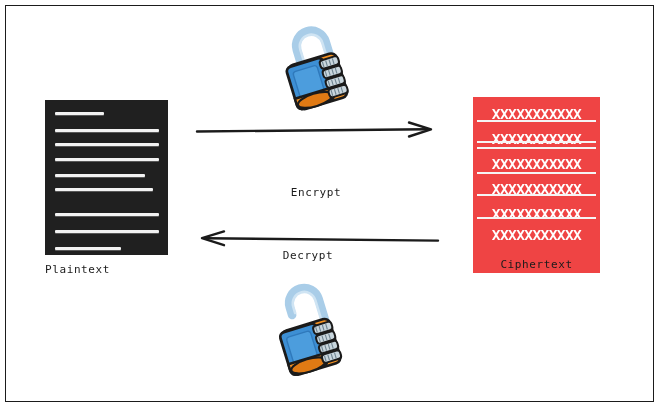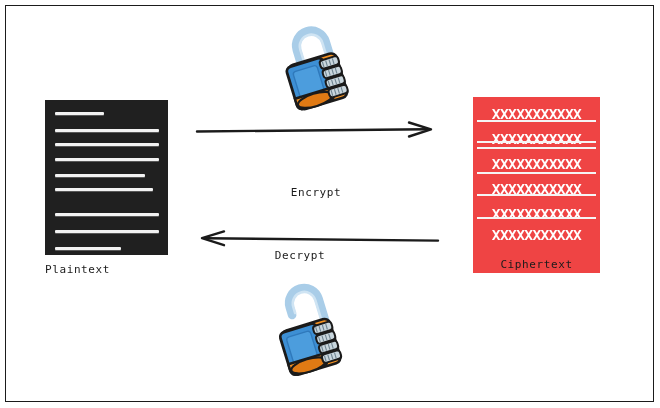--- a/index.html
+++ b/index.html
@@ -83,21 +83,21 @@
     position: absolute;
     color: #1b1b1b;
     font-size: 11px;
     letter-spacing: 0.6px;
     white-space: nowrap;
     font-family: "DejaVu Sans Mono", "Liberation Mono", monospace;
   }
   #label-plaintext { left: 45px; top: 263px; width: 123px; }
   #label-ciphertext { left: 473px; top: 258px; width: 127px; text-align: center; }
   #label-encrypt { left: 236px; top: 142px; width: 160px; text-align: center; margin-top: 44px; }
-  #label-decrypt { left: 220px; top: 249px; width: 160px; text-align: center; }
+  #label-decrypt { left: 228px; top: 249px; width: 160px; text-align: center; }
   
   .padlock {
     position: absolute;
     overflow: visible;
   }
   #padlock-top { left: 264px; top: 22px; }
   #padlock-bottom { left: 254px; top: 281px; }
 </style>
 </head>
 <body>

